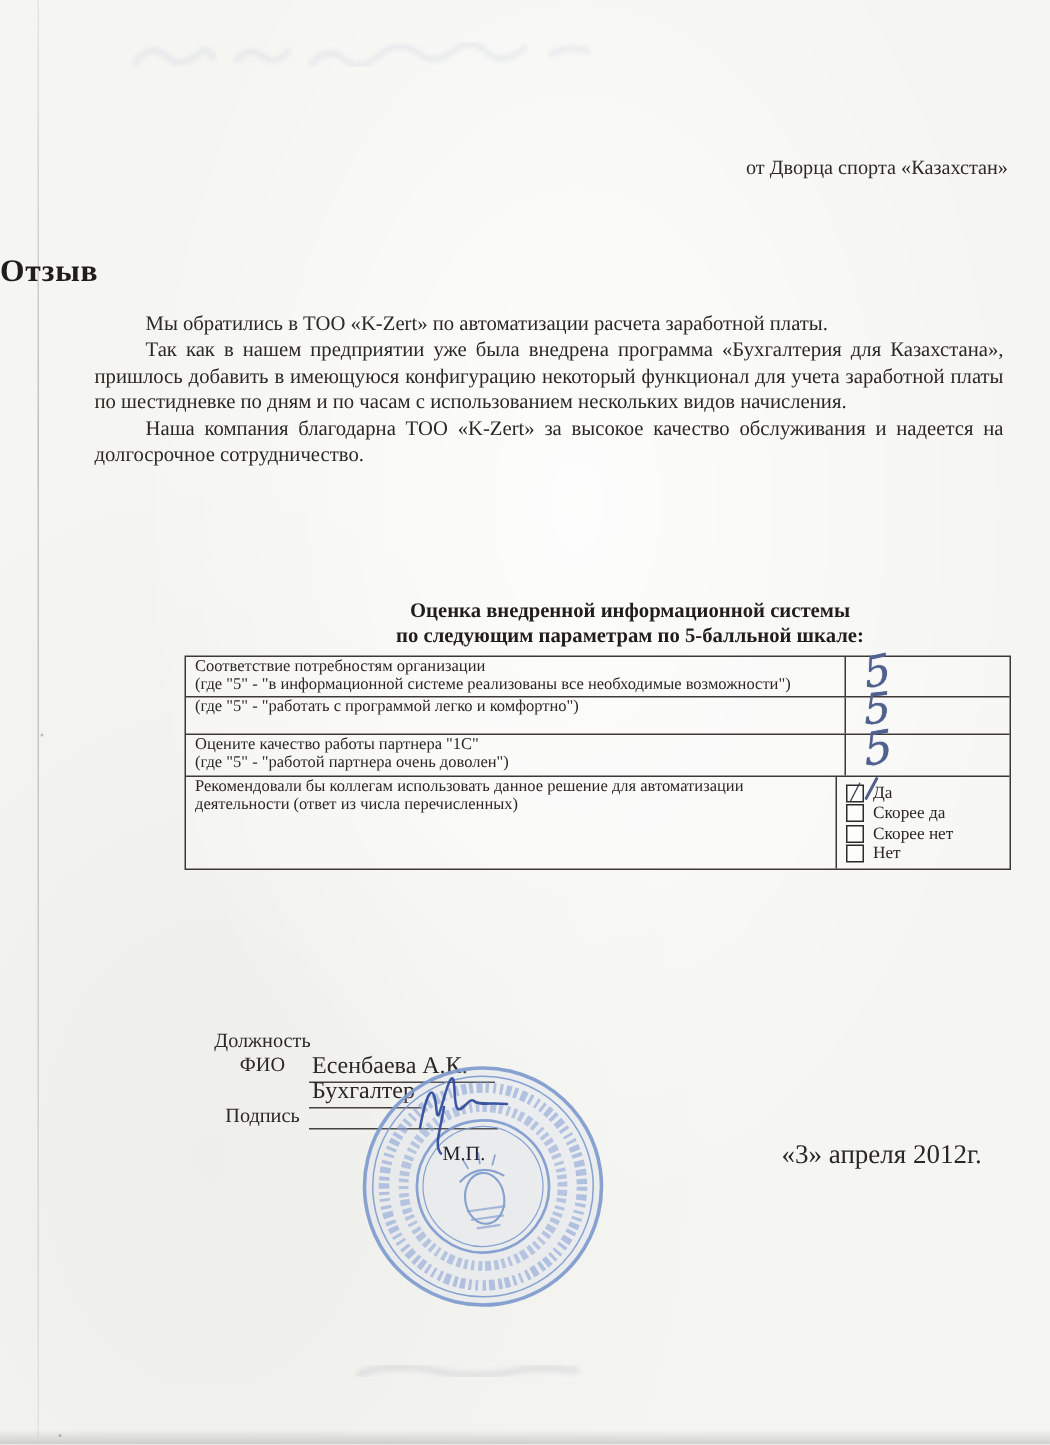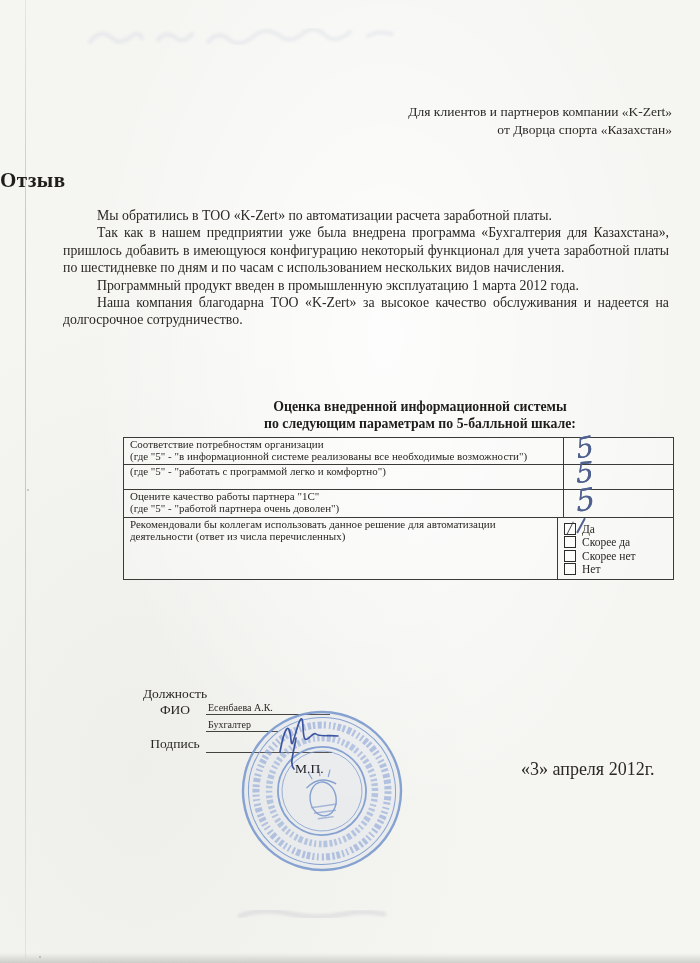--- a/index.html
+++ b/index.html
@@ -76,21 +76,21 @@
     width: 10px; height: 10px; border: 1.3px solid #2b2b28; background: rgba(255,255,255,.6);
     display: inline-flex; align-items: center; justify-content: center;
     font-size: 11px; line-height: 10px; color: #3a3a55; flex: 0 0 auto;
     font-family: "DejaVu Sans", sans-serif;
   }
   .opt-label { font-size: 11.5px; line-height: 12px; color: #2b2823; }
 
   
   .sig-label { left: 130px; width: 90px; font-size: 13.5px; color: #2b2823; text-align: center; }
   .sig-value {
-    left: 206px; font-size: 10px; color: #2b2823;
+    left: 206px; font-size: 16px; color: #2b2823;
     border-bottom: 1px solid #44423e; padding: 0 4px 1px 2px; font-family: Liberation Serif, serif;
   }
   .sig-line { left: 206px; border-bottom: 1px solid #44423e; height: 15px; }
   .mp-label { left: 295px; top: 761px; font-size: 13.5px; color: #22222b; z-index: 3; text-align: right; }
   .date-line { left: 521px; top: 759px; font-size: 18px; color: #2b2823; }
 
   .stamp { left: 237px; top: 706px; width: 170px; height: 170px; z-index: 1; }
   .scribble { left: 272px; top: 710px; width: 84px; height: 62px; z-index: 2; }
 
   .bleed-top { left: 78px; top: 12px; width: 330px; height: 50px; }
@@ -122,30 +122,28 @@
       <filter id="blur2">
         <feGaussianBlur stdDeviation="1.6"></feGaussianBlur>
       </filter>
     </defs>
   <g filter="url(#blur2)" stroke="#8d93a0" stroke-width="4.5" fill="none" opacity="0.18" stroke-linecap="round">
     <path d="M8 18 q 20 -8 46 -3 q 30 7 58 1 q 18 -4 40 0"></path>
   </g>
 </svg>
 
 <div class="abs recipient">
-  <div>Для клиентов и партнеров компании «K-Zert»</div>
   <div>от Дворца спорта «Казахстан»</div>
 </div>
 
 <div class="abs doc-title">Отзыв</div>
 
 <div class="abs body-text">
   <p>Мы обратились в ТОО «K-Zert» по автоматизации расчета заработной платы.</p>
   <p>Так как в нашем предприятии уже была внедрена программа «Бухгалтерия для Казахстана», пришлось добавить в имеющуюся конфигурацию некоторый функционал для учета заработной платы по шестидневке по дням и по часам с использованием нескольких видов начисления.</p>
-  <p>Программный продукт введен в промышленную эксплуатацию 1 марта 2012 года.</p>
   <p>Наша компания благодарна ТОО «K-Zert» за высокое качество обслуживания и надеется на долгосрочное сотрудничество.</p>
 </div>
 
 <div class="abs eval-heading">
   <div>Оценка внедренной информационной системы</div>
   <div>по следующим параметрам по 5-балльной шкале:</div>
 </div>
 
 <div class="abs eval-table">
 

